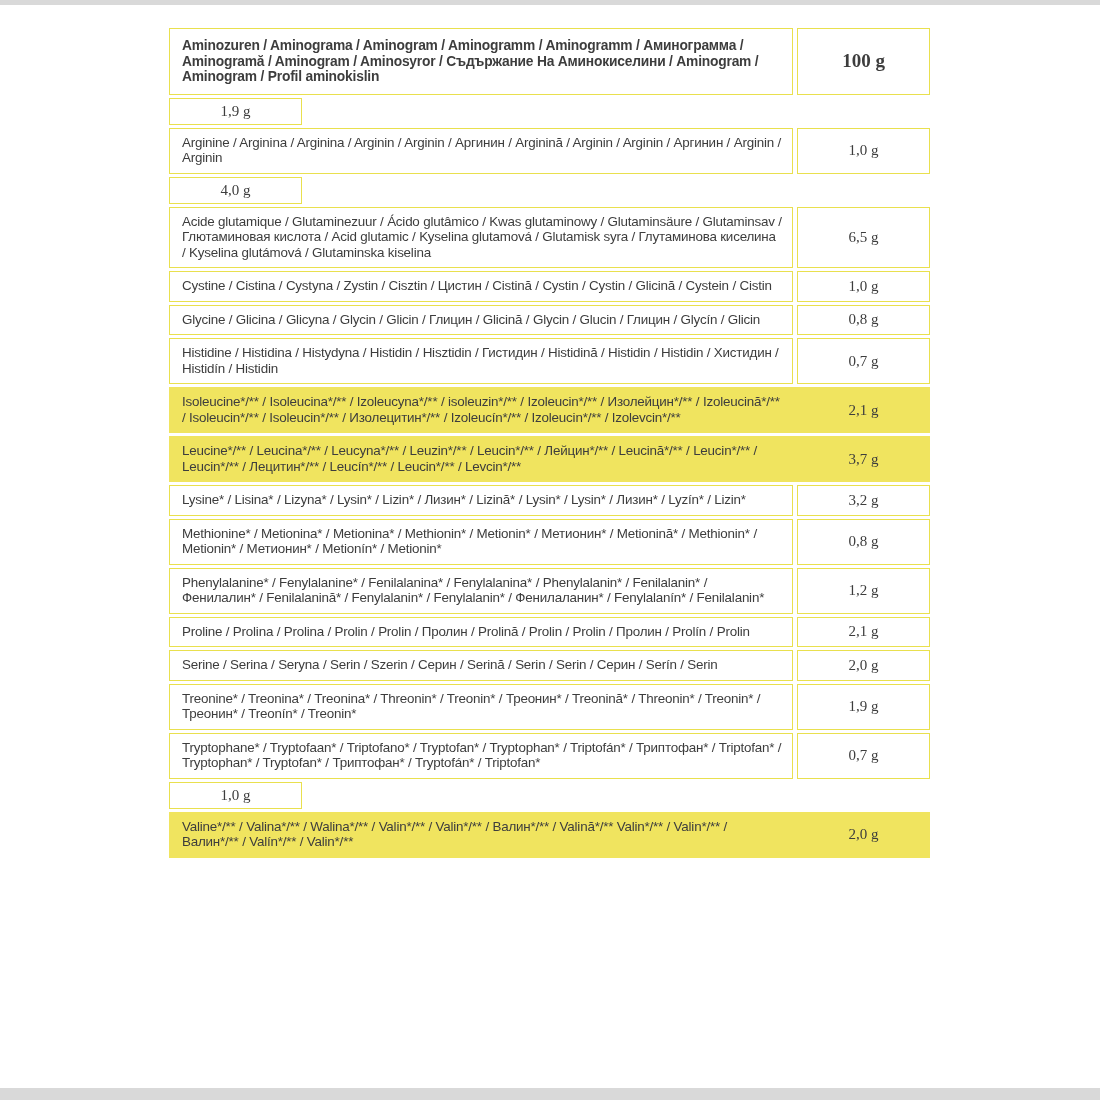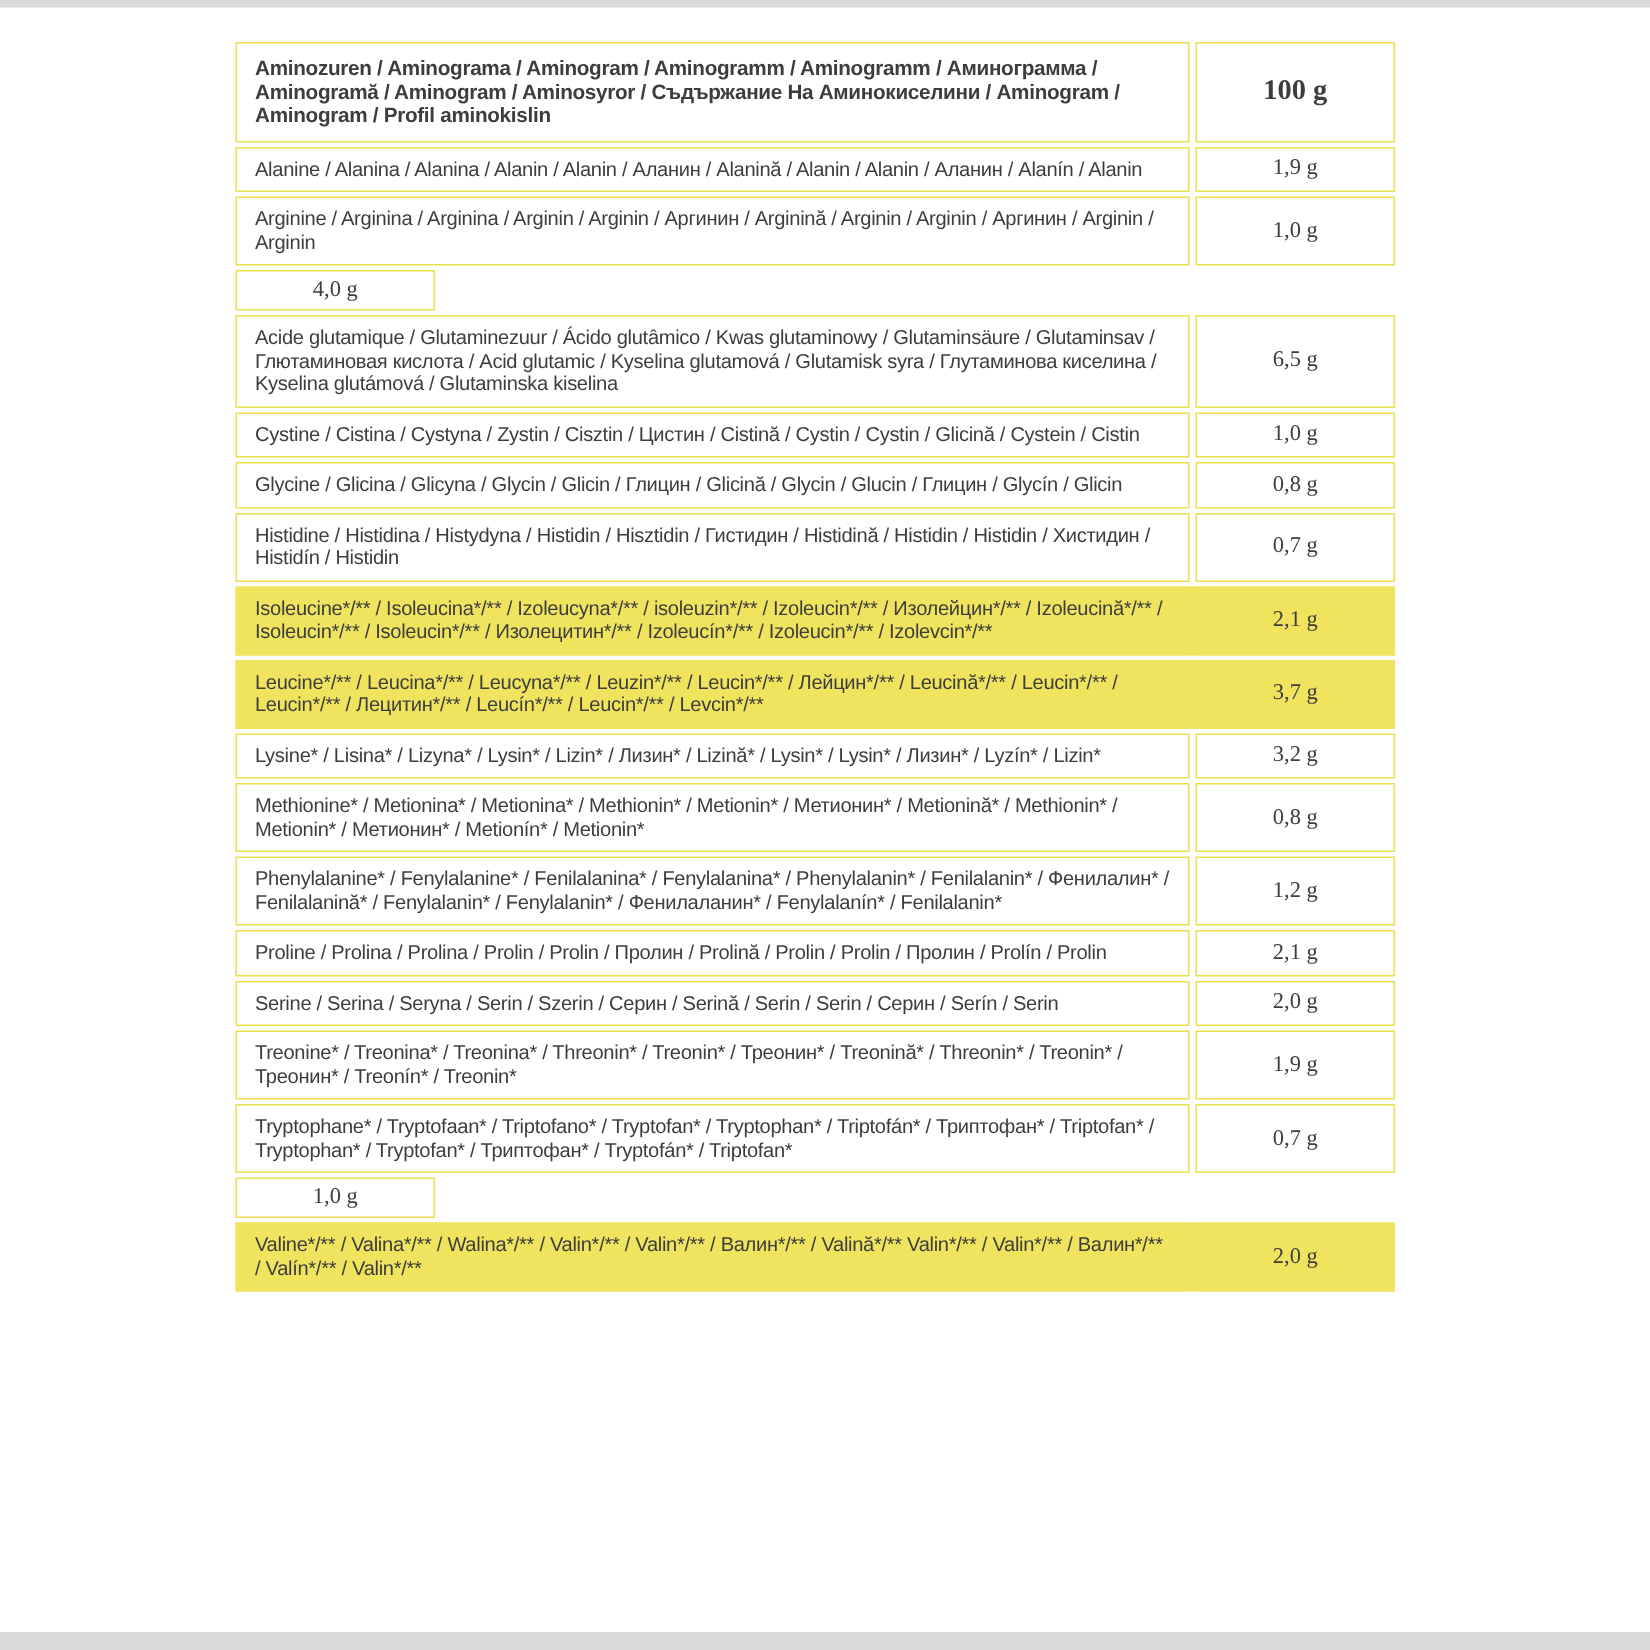--- a/index.html
+++ b/index.html
@@ -25,20 +25,21 @@
     position:absolute;
     left:157px;top:28px;
     width:773px;
     display:flex;
     flex-direction:column;
   }
   .row{
     display:flex;
     gap:4px;
     margin-bottom:3px;
+    margin-left:12px;
   }
   .cell{
     border:1.5px solid var(--border);
     background:#ffffff;
     box-sizing:border-box;
   }
   .name-cell{
     flex:1;
     padding:6px 10px 7px 12px;
     font-size:13.4px;
@@ -78,21 +79,20 @@
 
 <div class="edge-strip top"></div>
 
 <div class="amino-table">
   <div class="row header">
     <div class="cell name-cell">Aminozuren / Aminograma / Aminogram / Aminogramm / Aminogramm / Аминограмма / Aminogramă / Aminogram / Aminosyror / Съдържание На Аминокиселини / Aminogram / Aminogram / Profil aminokislin</div>
     <div class="cell value-cell">100 g</div>
   </div>
   <div>
       <div class="row">
-        <div class="cell name-cell">Alanine / Alanina / Alanina / Alanin / Alanin / Аланин / Alanină / Alanin / Alanin / Аланин / Alanín / Alanin</div>
         <div class="cell value-cell">1,9 g</div>
       </div>
       <div class="row">
         <div class="cell name-cell">Arginine / Arginina / Arginina / Arginin / Arginin / Аргинин / Arginină / Arginin / Arginin / Аргинин / Arginin / Arginin</div>
         <div class="cell value-cell">1,0 g</div>
       </div>
       <div class="row">
         <div class="cell value-cell">4,0 g</div>
       </div>
       <div class="row">

